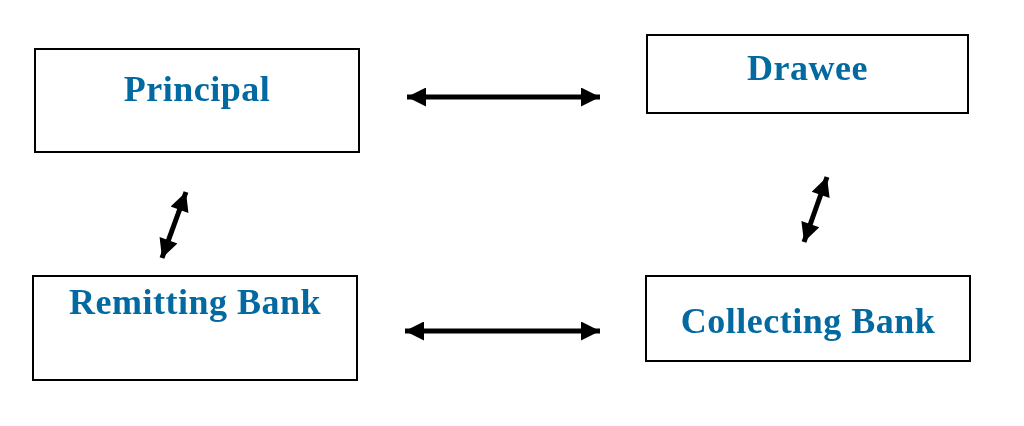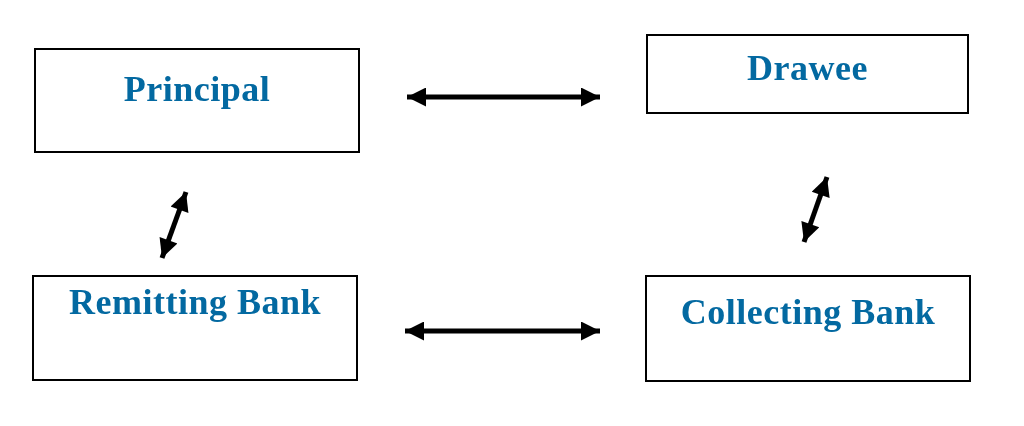--- a/index.html
+++ b/index.html
@@ -28,21 +28,21 @@
     font-weight: bold;
     font-size: 36px;
     line-height: 41px;
     color: #0369a1;
     white-space: nowrap;
     letter-spacing: 0.5px;
   }
   #node-principal       { left: 34px;  top: 48px;  width: 326px; height: 105px; padding-top: 19px; }
   #node-drawee          { left: 646px; top: 34px;  width: 323px; height: 80px; padding-top: 12px; }
   #node-remitting-bank  { left: 32px;  top: 275px; width: 326px; height: 106px; padding-top: 5px; }
-  #node-collecting-bank { left: 645px; top: 275px; width: 326px; height: 107px; padding-top: 15px; text-align: center; }
+  #node-collecting-bank { left: 645px; top: 275px; width: 326px; height: 87px; padding-top: 24px; text-align: center; }
   .connector-layer {
     position: absolute;
     left: 0;
     top: 0;
     width: 1024px;
     height: 426px;
     pointer-events: none;
   }
   .connector-line {
     stroke: #000000;

